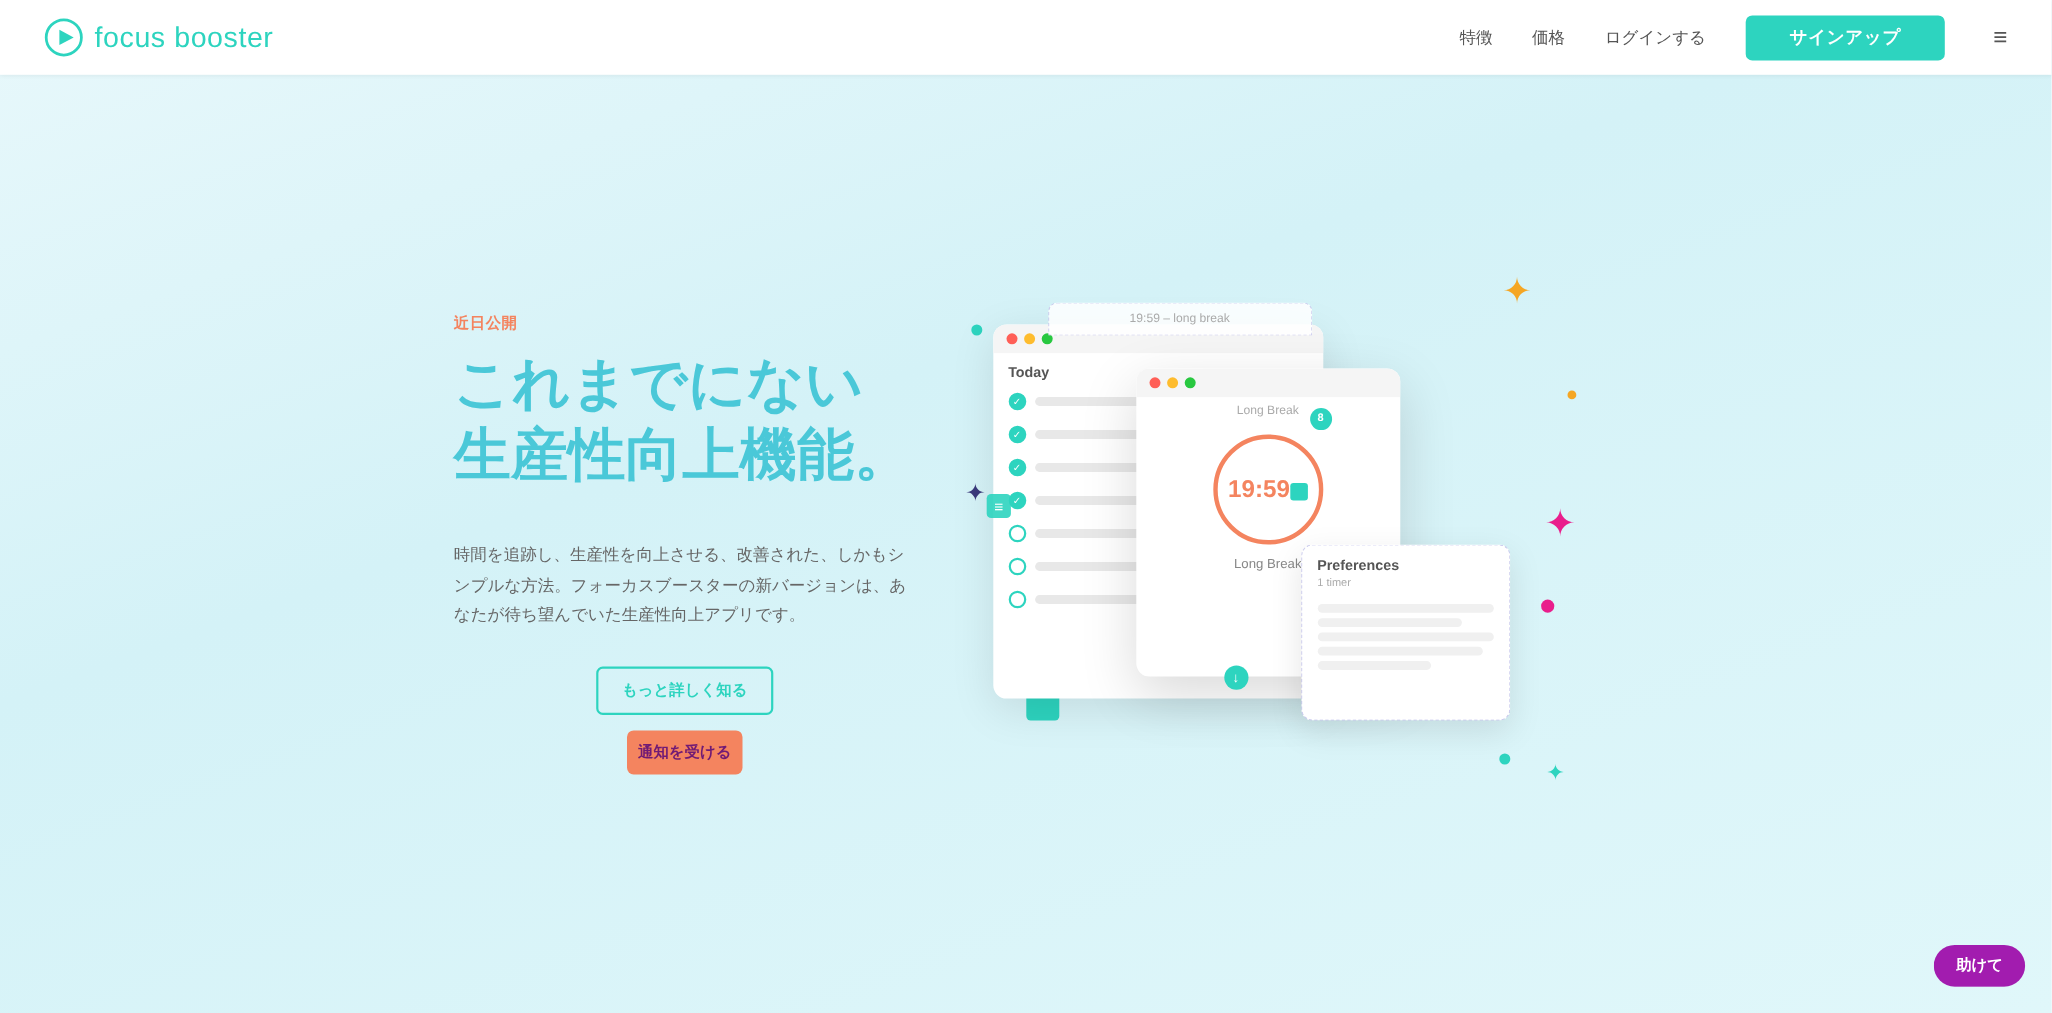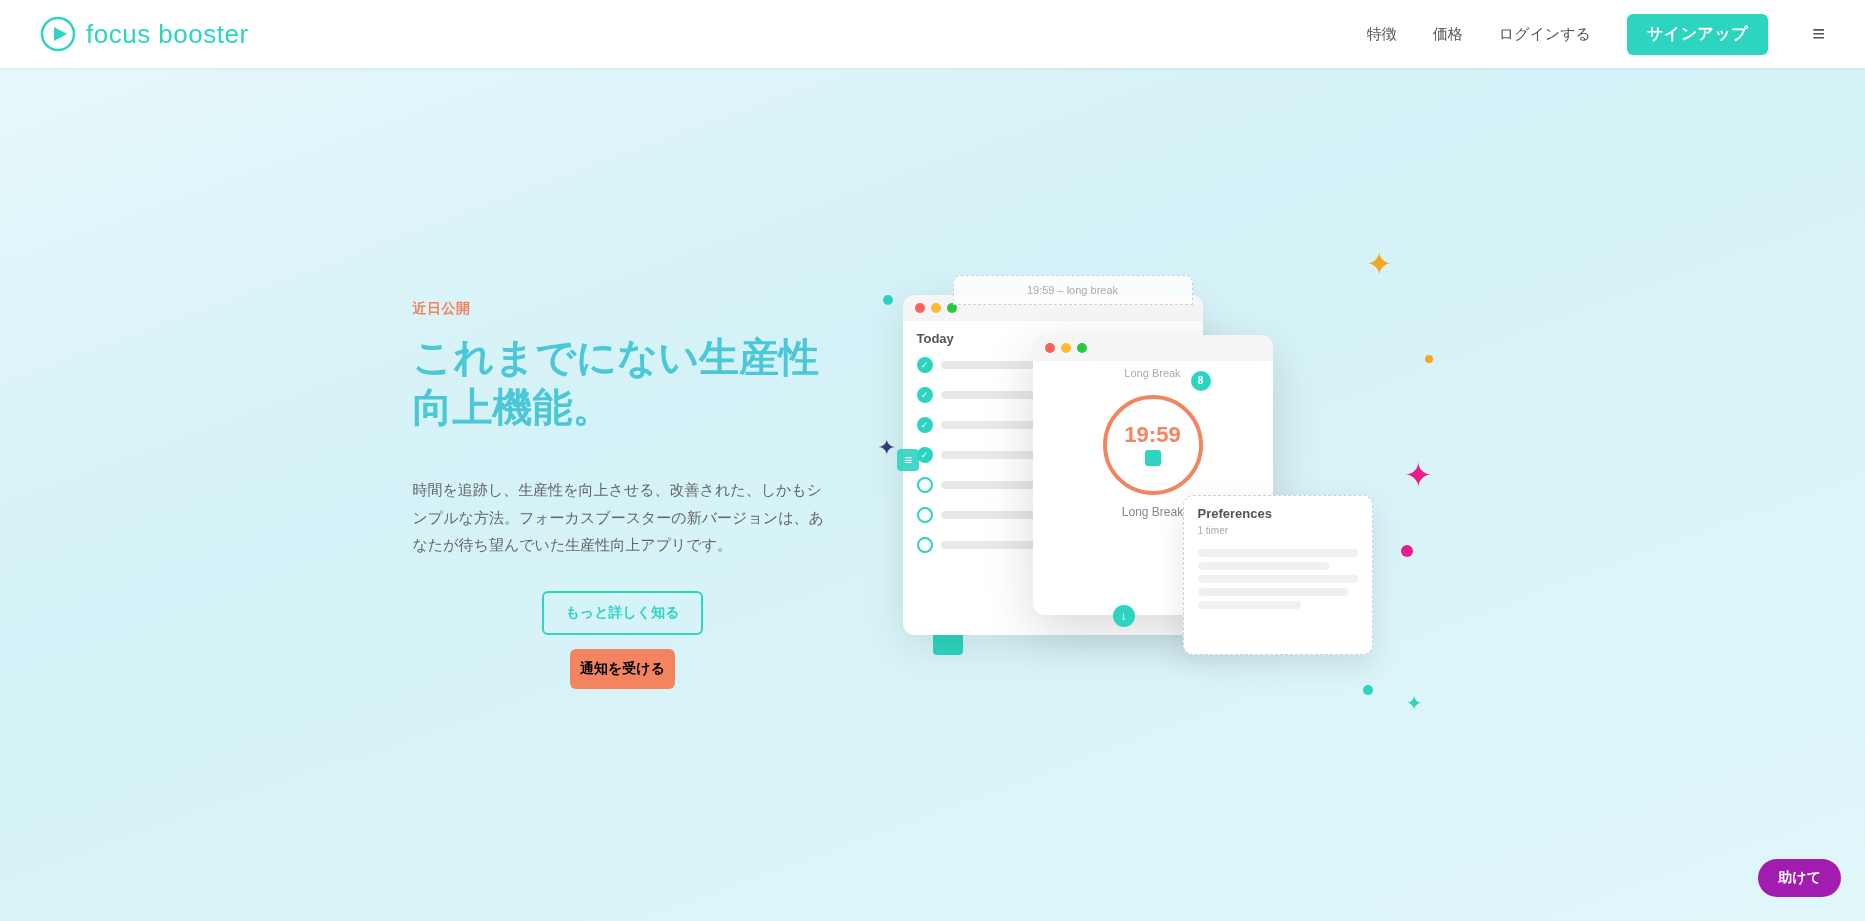--- a/index.html
+++ b/index.html
@@ -25,21 +25,21 @@
       font-size: 26px; font-weight: 400; color: #2dd4bf; letter-spacing: 0.5px;
     }
     .nav-links {
       display: flex; align-items: center; gap: 36px;
     }
     .nav-link {
       font-size: 15px; color: #555; text-decoration: none; cursor: pointer;
     }
     .nav-signup {
       background: #2dd4bf; color: #fff; border: none; border-radius: 6px;
-      padding: 10px 20px; font-size: 16px; font-weight: 600; cursor: pointer;
+      padding: 10px 40px; font-size: 16px; font-weight: 600; cursor: pointer;
       letter-spacing: 0.5px;
     }
     .nav-menu-icon {
       font-size: 22px; color: #555; cursor: pointer; margin-left: 8px;
     }
 
     
     .hero {
       min-height: 100vh;
       background: linear-gradient(160deg, #e8f8fb 0%, #d4f2f7 40%, #e0f7fa 100%);
@@ -56,35 +56,35 @@
       gap: 40px;
     }
     .hero-text {
       flex: 0 0 420px; max-width: 420px;
     }
     .hero-badge {
       font-size: 14px; color: #f4845f; font-weight: 600; margin-bottom: 14px;
       letter-spacing: 0.5px;
     }
     .hero-title {
-      font-size: 40px; font-weight: 700; color: #4ac8d8; line-height: 1.25;
+      font-size: 52px; font-weight: 700; color: #4ac8d8; line-height: 1.25;
       margin-bottom: 22px;
     }
     .hero-desc {
       font-size: 15px; color: #666; line-height: 1.85; margin-bottom: 32px; margin-top: 44px;
     }
     .hero-buttons { display: flex; gap: 14px; align-items: center; flex-direction: column; }
     .btn-outline {
       padding: 11px 22px; border: 2px solid #2dd4bf; border-radius: 6px;
       color: #2dd4bf; background: transparent; font-size: 14px; font-weight: 600;
       cursor: pointer; white-space: nowrap;
     }
     .btn-solid {
       padding: 11px 10px; border: none; border-radius: 6px;
-      background: #f4845f; color: #000000; font-size: 14px; font-weight: 600;
+      background: #f4845f; color: #701a75; font-size: 14px; font-weight: 600;
       cursor: pointer; white-space: nowrap;
     }
 
     
     .hero-illustration {
       flex: 1; display: flex; justify-content: center; align-items: center;
       position: relative; min-height: 480px;
     }
     .dot { width: 10px; height: 10px; border-radius: 50%; display: inline-block; }
     .dot-red { background: #ff5f57; }
@@ -143,21 +143,21 @@
       display: flex; gap: 6px; align-items: center;
     }
     .mock-long-break-label {
       font-size: 11px; color: #aaa; padding: 6px 14px 0; width: 100%;
       text-align: center;
     }
     .mock-timer-circle {
       width: 100px; height: 100px; margin: 16px auto 4px;
       border-radius: 50%;
       border: 4px solid #f4845f;
-      display: flex; flex-direction: column; align-items: center; justify-content: center;
+      display: flex; flex-direction: row; align-items: center; justify-content: center;
       position: relative;
     }
     .mock-timer-time {
       font-size: 22px; font-weight: 700; color: #f4845f; line-height: 1;
     }
     .mock-timer-square {
       width: 16px; height: 16px; background: #2dd4bf; border-radius: 3px; margin-top: 4px;
     }
     .mock-long-break-text {
       font-size: 12px; color: #888; margin-top: 6px;

